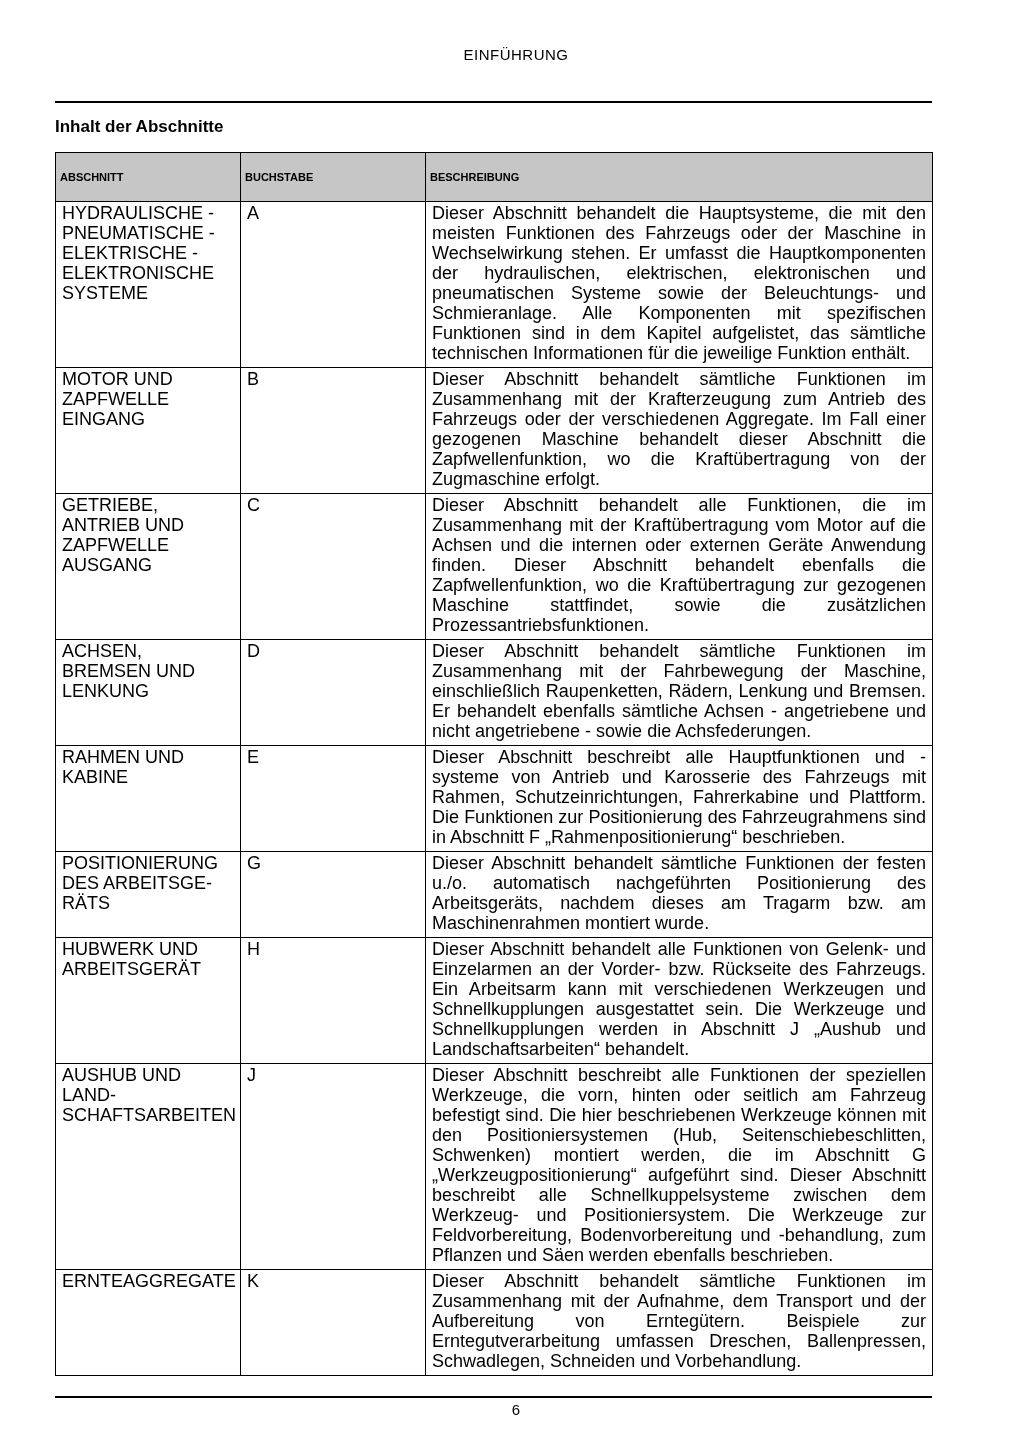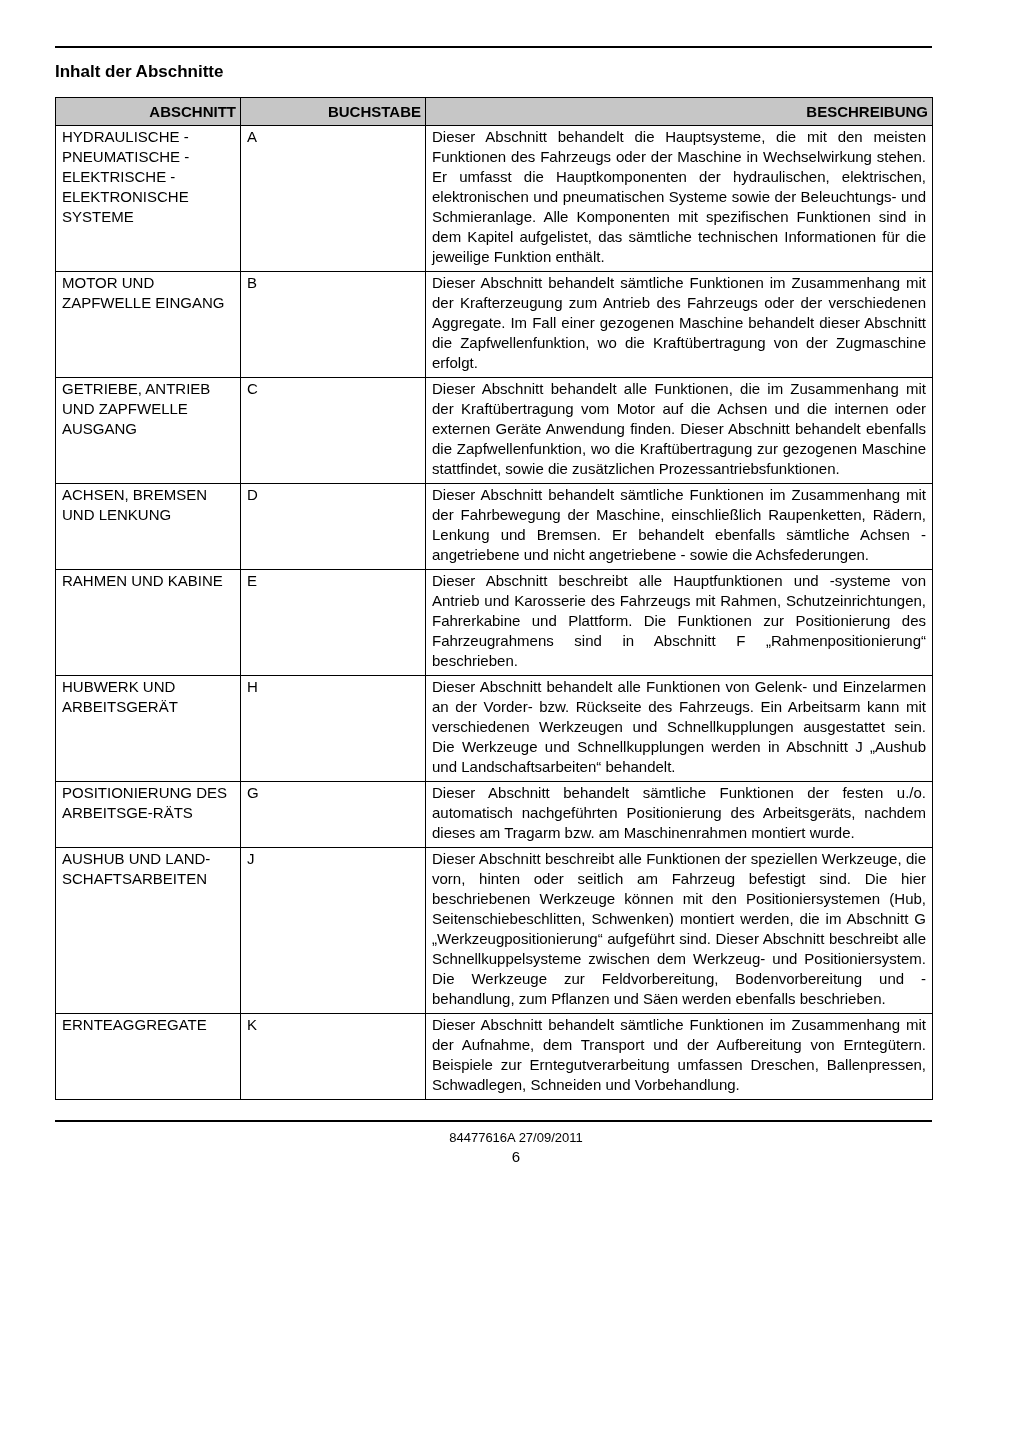--- a/index.html
+++ b/index.html
@@ -39,29 +39,29 @@
     margin: 14px 0 15px 0;
   }
   table.sections {
     border-collapse: collapse;
     table-layout: fixed;
     width: 877px;
   }
   table.sections th {
     background: #c6c6c6;
     border: 1px solid #000;
-    font-size: 15px;
+    font-size: 11px;
     font-weight: bold;
-    text-align: right;
-    padding: 5px 4px;
+    text-align: left;
+    padding: 18px 4px;
   }
   table.sections td {
     border: 1px solid #000;
     vertical-align: top;
-    font-size: 15px;
+    font-size: 18px;
     line-height: 20px;
     padding: 1px 6px 4px 6px;
   }
   td.col-abschnitt {
     word-spacing: 0px;
   }
   td.col-buchstabe {
     text-align: left;
   }
   td.col-beschreibung {
@@ -79,20 +79,21 @@
     text-align: center;
     font-size: 15px;
     margin-top: 3px;
   }
 </style>
 </head>
 <body>
 
 <div class="page">
 
+  <div class="running-header">EINFÜHRUNG</div>
 
   <hr class="top-rule">
 
   <div class="section-title">Inhalt der Abschnitte</div>
 
   <table class="sections">
     <colgroup>
       <col style="width:185px">
       <col style="width:185px">
       <col style="width:507px">
@@ -124,41 +125,40 @@
         <td class="col-abschnitt">ACHSEN, BREMSEN UND LENKUNG</td>
         <td class="col-buchstabe">D</td>
         <td class="col-beschreibung">Dieser Abschnitt behandelt sämtliche Funktionen im Zusammenhang mit der Fahrbewegung der Maschine, einschließlich Raupenketten, Rädern, Lenkung und Bremsen. Er behandelt ebenfalls sämtliche Achsen - angetriebene und nicht angetriebene - sowie die Achsfederungen.</td>
       </tr>
       <tr>
         <td class="col-abschnitt">RAHMEN UND KABINE</td>
         <td class="col-buchstabe">E</td>
         <td class="col-beschreibung">Dieser Abschnitt beschreibt alle Hauptfunktionen und -systeme von Antrieb und Karosserie des Fahrzeugs mit Rahmen, Schutzeinrichtungen, Fahrerkabine und Plattform. Die Funktionen zur Positionierung des Fahrzeugrahmens sind in Abschnitt F „Rahmenpositionierung“ beschrieben.</td>
       </tr>
       <tr>
+        <td class="col-abschnitt">POSITIONIERUNG DES ARBEITSGE-RÄTS</td>
+        <td class="col-buchstabe">G</td>
+        <td class="col-beschreibung">Dieser Abschnitt behandelt sämtliche Funktionen der festen u./o. automatisch nachgeführten Positionierung des Arbeitsgeräts, nachdem dieses am Tragarm bzw. am Maschinenrahmen montiert wurde.</td>
+      </tr>
+      <tr>
         <td class="col-abschnitt">HUBWERK UND ARBEITSGERÄT</td>
         <td class="col-buchstabe">H</td>
         <td class="col-beschreibung">Dieser Abschnitt behandelt alle Funktionen von Gelenk- und Einzelarmen an der Vorder- bzw. Rückseite des Fahrzeugs. Ein Arbeitsarm kann mit verschiedenen Werkzeugen und Schnellkupplungen ausgestattet sein. Die Werkzeuge und Schnellkupplungen werden in Abschnitt J „Aushub und Landschaftsarbeiten“ behandelt.</td>
-      </tr>
-      <tr>
-        <td class="col-abschnitt">POSITIONIERUNG DES ARBEITSGE-RÄTS</td>
-        <td class="col-buchstabe">G</td>
-        <td class="col-beschreibung">Dieser Abschnitt behandelt sämtliche Funktionen der festen u./o. automatisch nachgeführten Positionierung des Arbeitsgeräts, nachdem dieses am Tragarm bzw. am Maschinenrahmen montiert wurde.</td>
       </tr>
       <tr>
         <td class="col-abschnitt">AUSHUB UND LAND-SCHAFTSARBEITEN</td>
         <td class="col-buchstabe">J</td>
         <td class="col-beschreibung">Dieser Abschnitt beschreibt alle Funktionen der speziellen Werkzeuge, die vorn, hinten oder seitlich am Fahrzeug befestigt sind. Die hier beschriebenen Werkzeuge können mit den Positioniersystemen (Hub, Seitenschiebeschlitten, Schwenken) montiert werden, die im Abschnitt G „Werkzeugpositionierung“ aufgeführt sind. Dieser Abschnitt beschreibt alle Schnellkuppelsysteme zwischen dem Werkzeug- und Positioniersystem. Die Werkzeuge zur Feldvorbereitung, Bodenvorbereitung und -behandlung, zum Pflanzen und Säen werden ebenfalls beschrieben.</td>
       </tr>
       <tr>
         <td class="col-abschnitt">ERNTEAGGREGATE</td>
         <td class="col-buchstabe">K</td>
         <td class="col-beschreibung">Dieser Abschnitt behandelt sämtliche Funktionen im Zusammenhang mit der Aufnahme, dem Transport und der Aufbereitung von Erntegütern. Beispiele zur Erntegutverarbeitung umfassen Dreschen, Ballenpressen, Schwadlegen, Schneiden und Vorbehandlung.</td>
       </tr>
     </tbody>
   </table>
 
   <div class="footer-block">
     <hr class="bottom-rule">
-    <div class="footer-docref">84477616A 27/09/2011</div>
     <div class="footer-page">6</div>
   </div>
 
 </div>
 
 </body></html>

